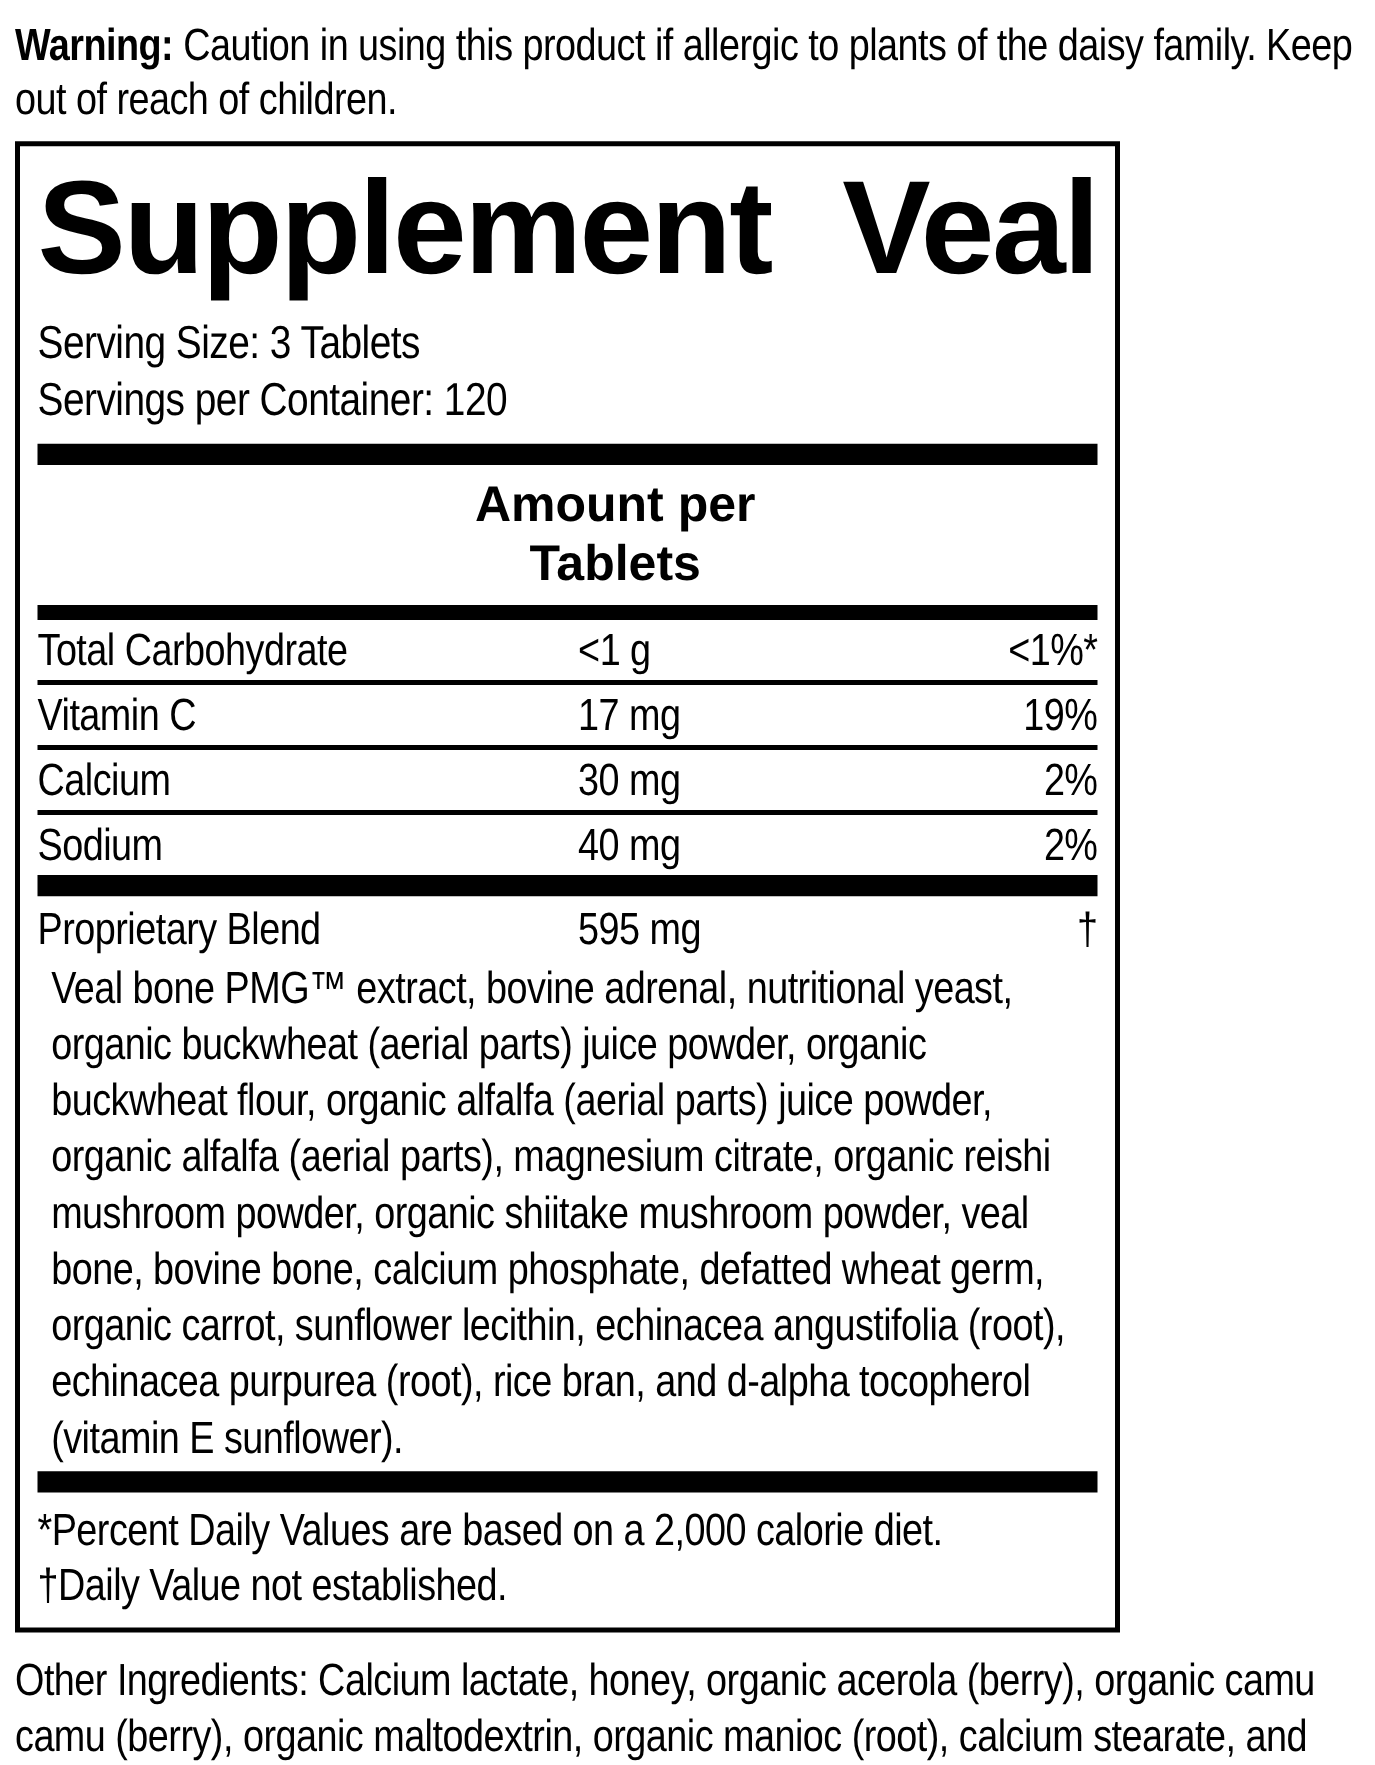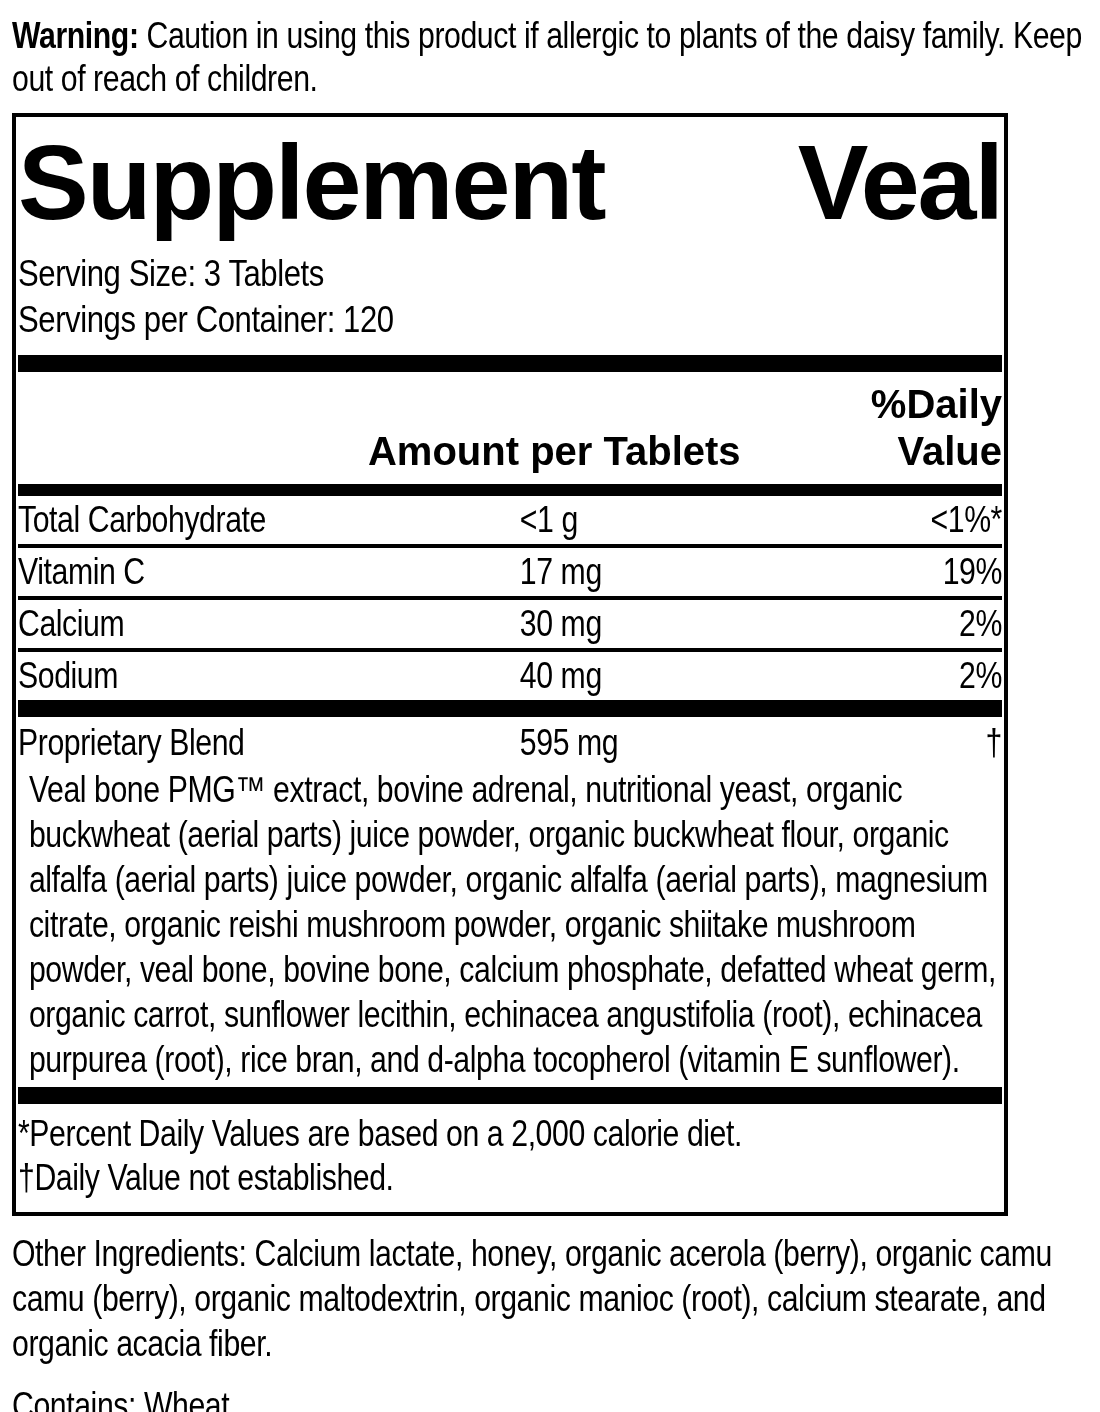--- a/index.html
+++ b/index.html
@@ -17,23 +17,23 @@
     transform: scaleX(0.84);
     transform-origin: left top;
     width: 119.047%;
     letter-spacing: -0.5px;
   }
   .warning { font-size: 36px; line-height: 43px; margin: 4px 0 13px; }
   .warning b { font-weight: bold; }
 
   .panel {
     border: 4px solid #000;
-    padding: 6px 2px 8px;
+    padding: 6px 14px 8px;
     box-sizing: border-box;
-    width: 996px;
+    width: 884px;
   }
   .title {
     display: flex;
     justify-content: space-between;
     font-weight: bold;
     font-size: 106px;
     line-height: 1.0;
     letter-spacing: -2px;
     margin: 6px 0 16px;
   }
@@ -87,21 +87,20 @@
   </div>
 
   <div class="serving-line cond">Serving Size: 3 Tablets</div>
   <div class="serving-line cond">Servings per Container: 120</div>
 
   <div class="bar bar-mt"></div>
 
   <div class="hdr-row">
     <span></span>
     <span class="hdr-amount">Amount per Tablets</span>
-    <span class="hdr-dv">%Daily Value</span>
   </div>
 
   <div class="bar-thin"></div>
 
   <div class="row cond">
     <span>Total Carbohydrate</span>
     <span>&lt;1 g</span>
     <span class="cell-dv">&lt;1%*</span>
   </div>
   <div class="sep"></div>

